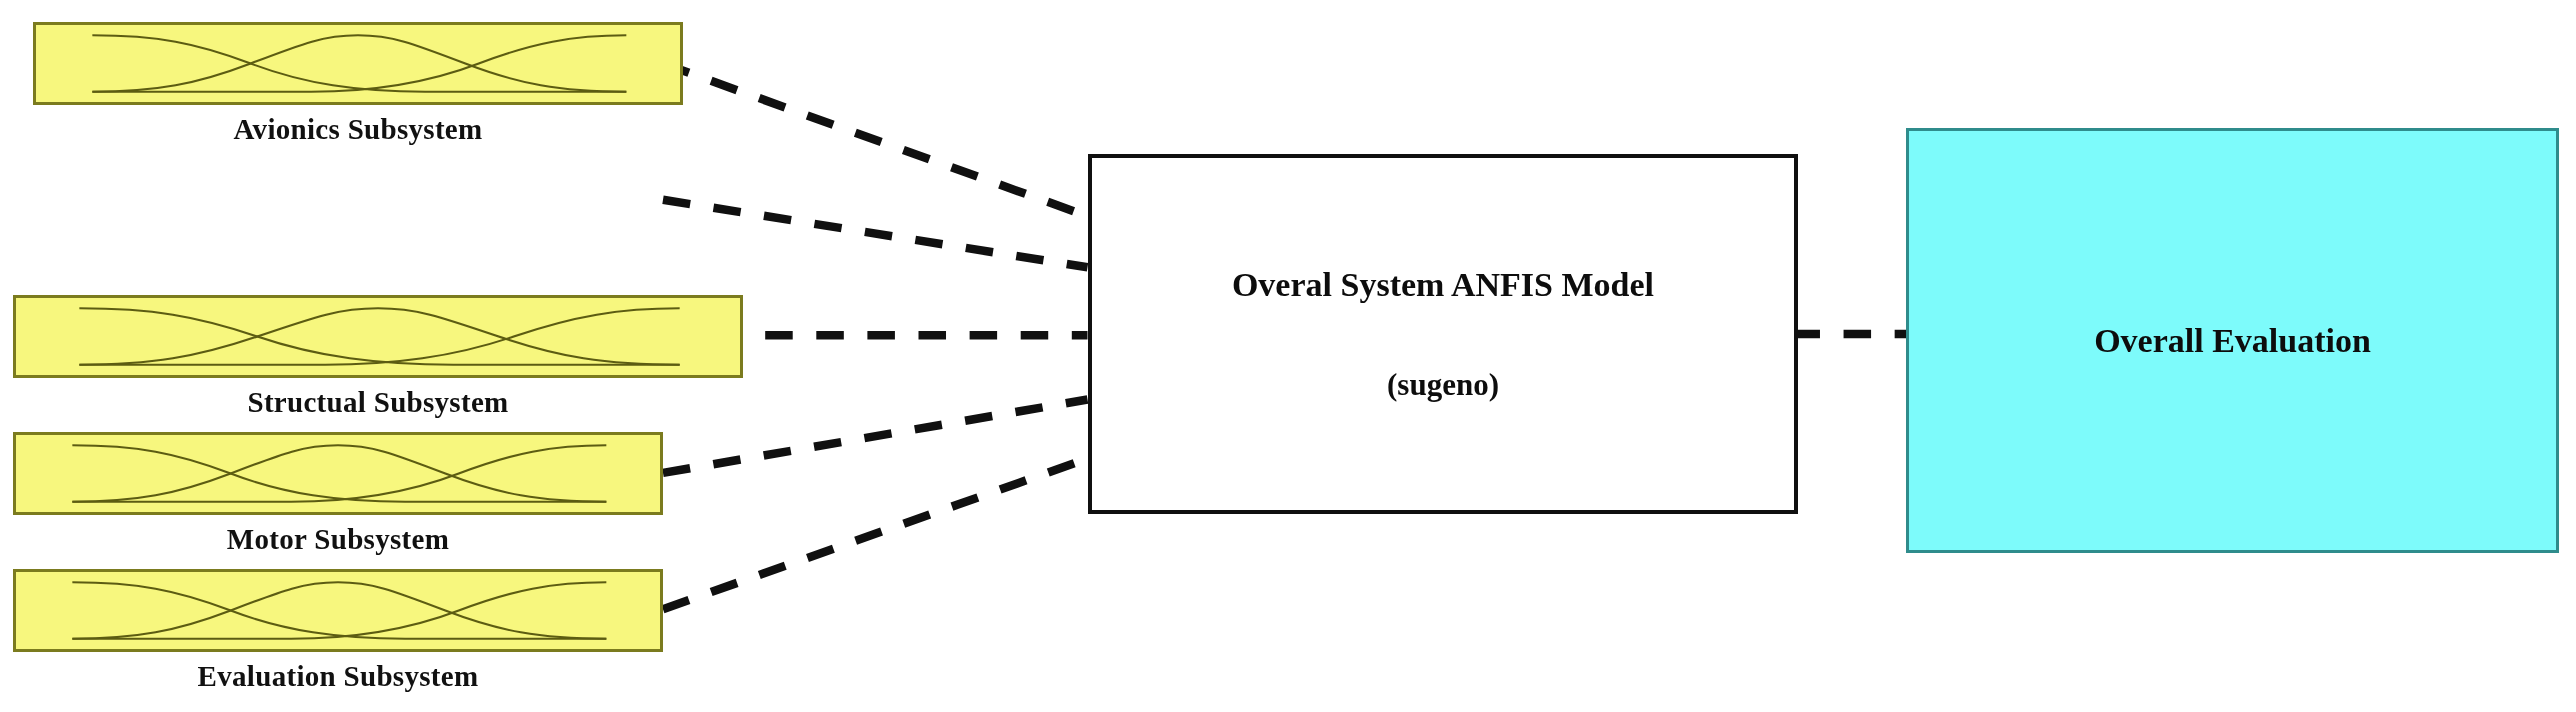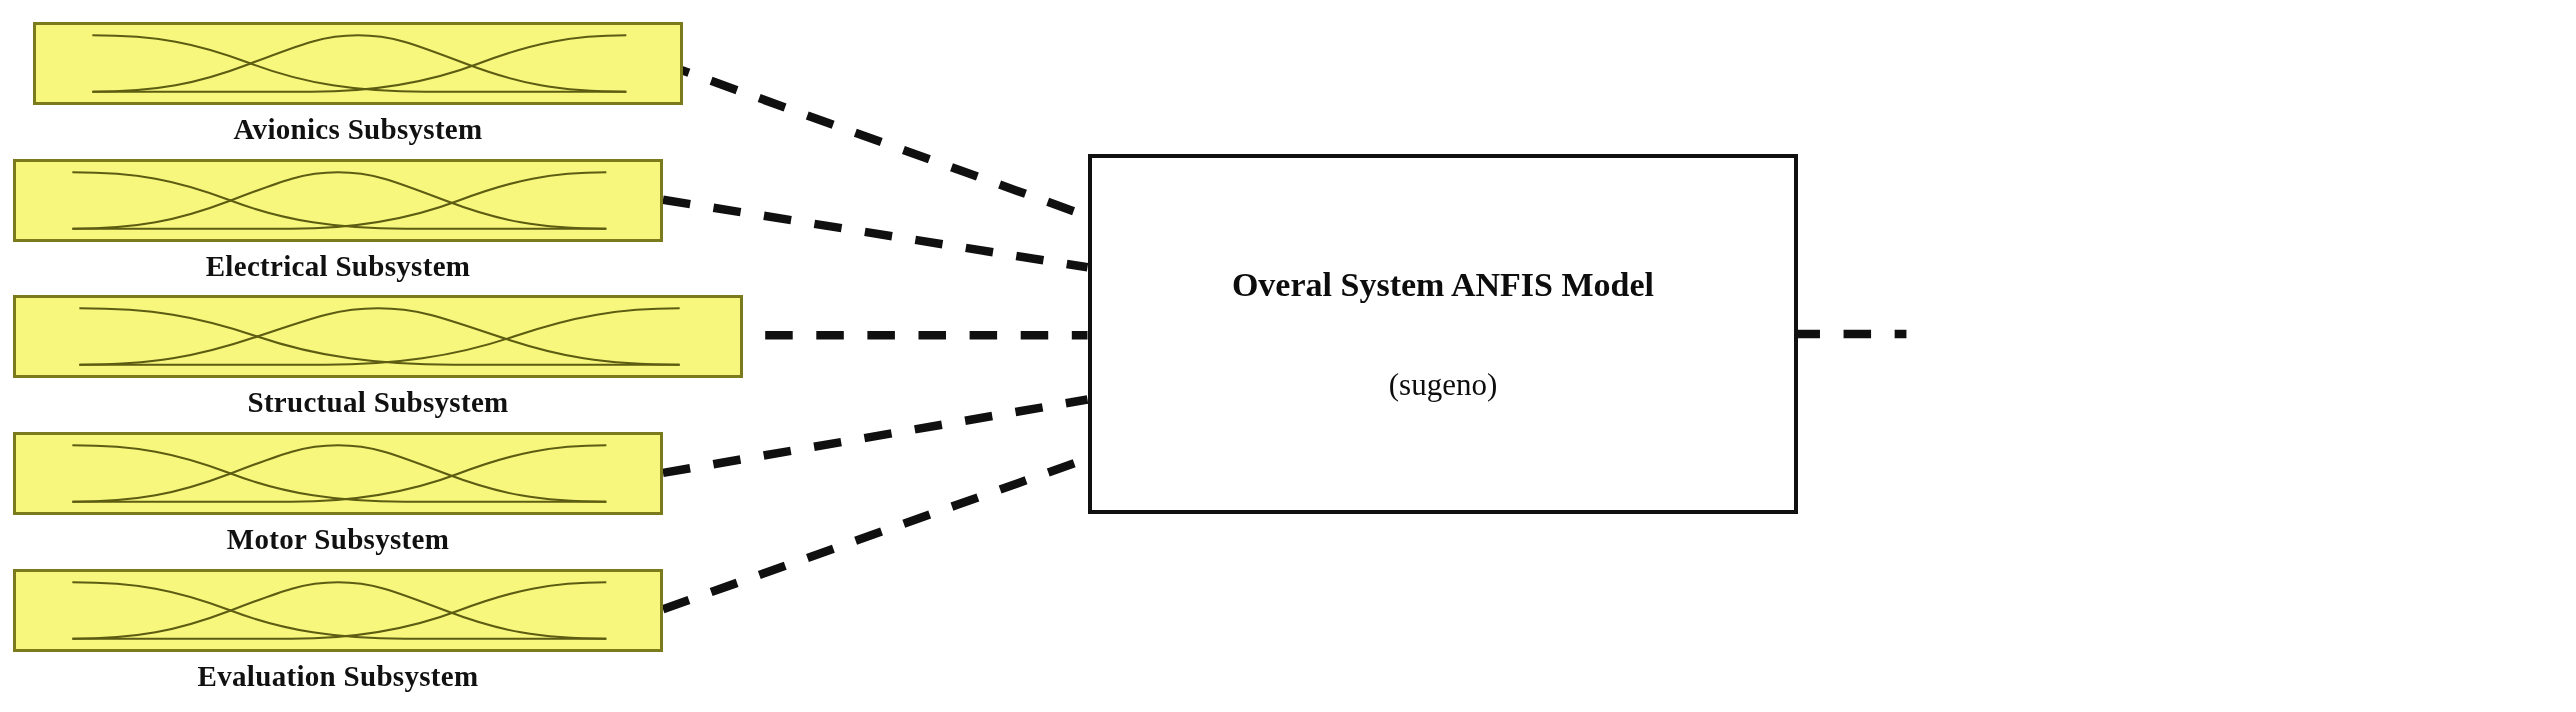--- a/index.html
+++ b/index.html
@@ -73,21 +73,21 @@
   }
   #anfis-title {
     font-size: 34px;
     font-weight: bold;
     color: #0d0d0d;
     text-align: center;
     white-space: nowrap;
   }
   #anfis-subtitle {
     font-size: 31px;
-    font-weight: normal;
+    font-weight: bold;
     color: #0d0d0d;
     text-align: center;
     margin-top: 63px;
     white-space: nowrap;
   }
   
   #output-node {
     position: absolute;
     left: 1906px;
     top: 128px;
@@ -131,32 +131,20 @@
         <g fill="none" stroke="#5c5c12" stroke-width="1.6" vector-effect="non-scaling-stroke">
           <path d="M 42,8 C 90,8 120,14 160,30 C 200,46 240,52 290,52 C 345,52 400,52 440,52"></path>
           <path d="M 42,52 C 90,52 120,46 160,30 C 200,14 215,8 240,8 C 265,8 280,14 320,30 C 360,46 390,52 440,52"></path>
           <path d="M 42,52 C 100,52 160,52 205,52 C 250,52 290,46 330,30 C 370,14 400,8 440,8"></path>
         </g>
       </svg>
     </div>
     <div class="subsystem-label">Avionics Subsystem</div>
   </div>
 
-  <div class="subsystem-node" style="left:13px; top:159px; width:650px;">
-    <div class="mf-box">
-      <svg class="mf-svg" viewBox="0 0 480 60" preserveAspectRatio="none" xmlns="http://www.w3.org/2000/svg">
-        <g fill="none" stroke="#5c5c12" stroke-width="1.6" vector-effect="non-scaling-stroke">
-          <path d="M 42,8 C 90,8 120,14 160,30 C 200,46 240,52 290,52 C 345,52 400,52 440,52"></path>
-          <path d="M 42,52 C 90,52 120,46 160,30 C 200,14 215,8 240,8 C 265,8 280,14 320,30 C 360,46 390,52 440,52"></path>
-          <path d="M 42,52 C 100,52 160,52 205,52 C 250,52 290,46 330,30 C 370,14 400,8 440,8"></path>
-        </g>
-      </svg>
-    </div>
-    <div class="subsystem-label">Electrical Subsystem</div>
-  </div>
 
   <div class="subsystem-node" style="left:13px; top:295px; width:730px;">
     <div class="mf-box">
       <svg class="mf-svg" viewBox="0 0 480 60" preserveAspectRatio="none" xmlns="http://www.w3.org/2000/svg">
         <g fill="none" stroke="#5c5c12" stroke-width="1.6" vector-effect="non-scaling-stroke">
           <path d="M 42,8 C 90,8 120,14 160,30 C 200,46 240,52 290,52 C 345,52 400,52 440,52"></path>
           <path d="M 42,52 C 90,52 120,46 160,30 C 200,14 215,8 240,8 C 265,8 280,14 320,30 C 360,46 390,52 440,52"></path>
           <path d="M 42,52 C 100,52 160,52 205,52 C 250,52 290,46 330,30 C 370,14 400,8 440,8"></path>
         </g>
       </svg>
@@ -188,15 +176,18 @@
       </svg>
     </div>
     <div class="subsystem-label">Evaluation Subsystem</div>
   </div>
 
   <div id="anfis-node">
     <div id="anfis-title">Overal System ANFIS Model</div>
     <div id="anfis-subtitle">(sugeno)</div>
   </div>
 
+  <div id="output-node">
+    <div id="output-label">Overall Evaluation</div>
+  </div>
 
 </div>
 
 
 </body></html>

